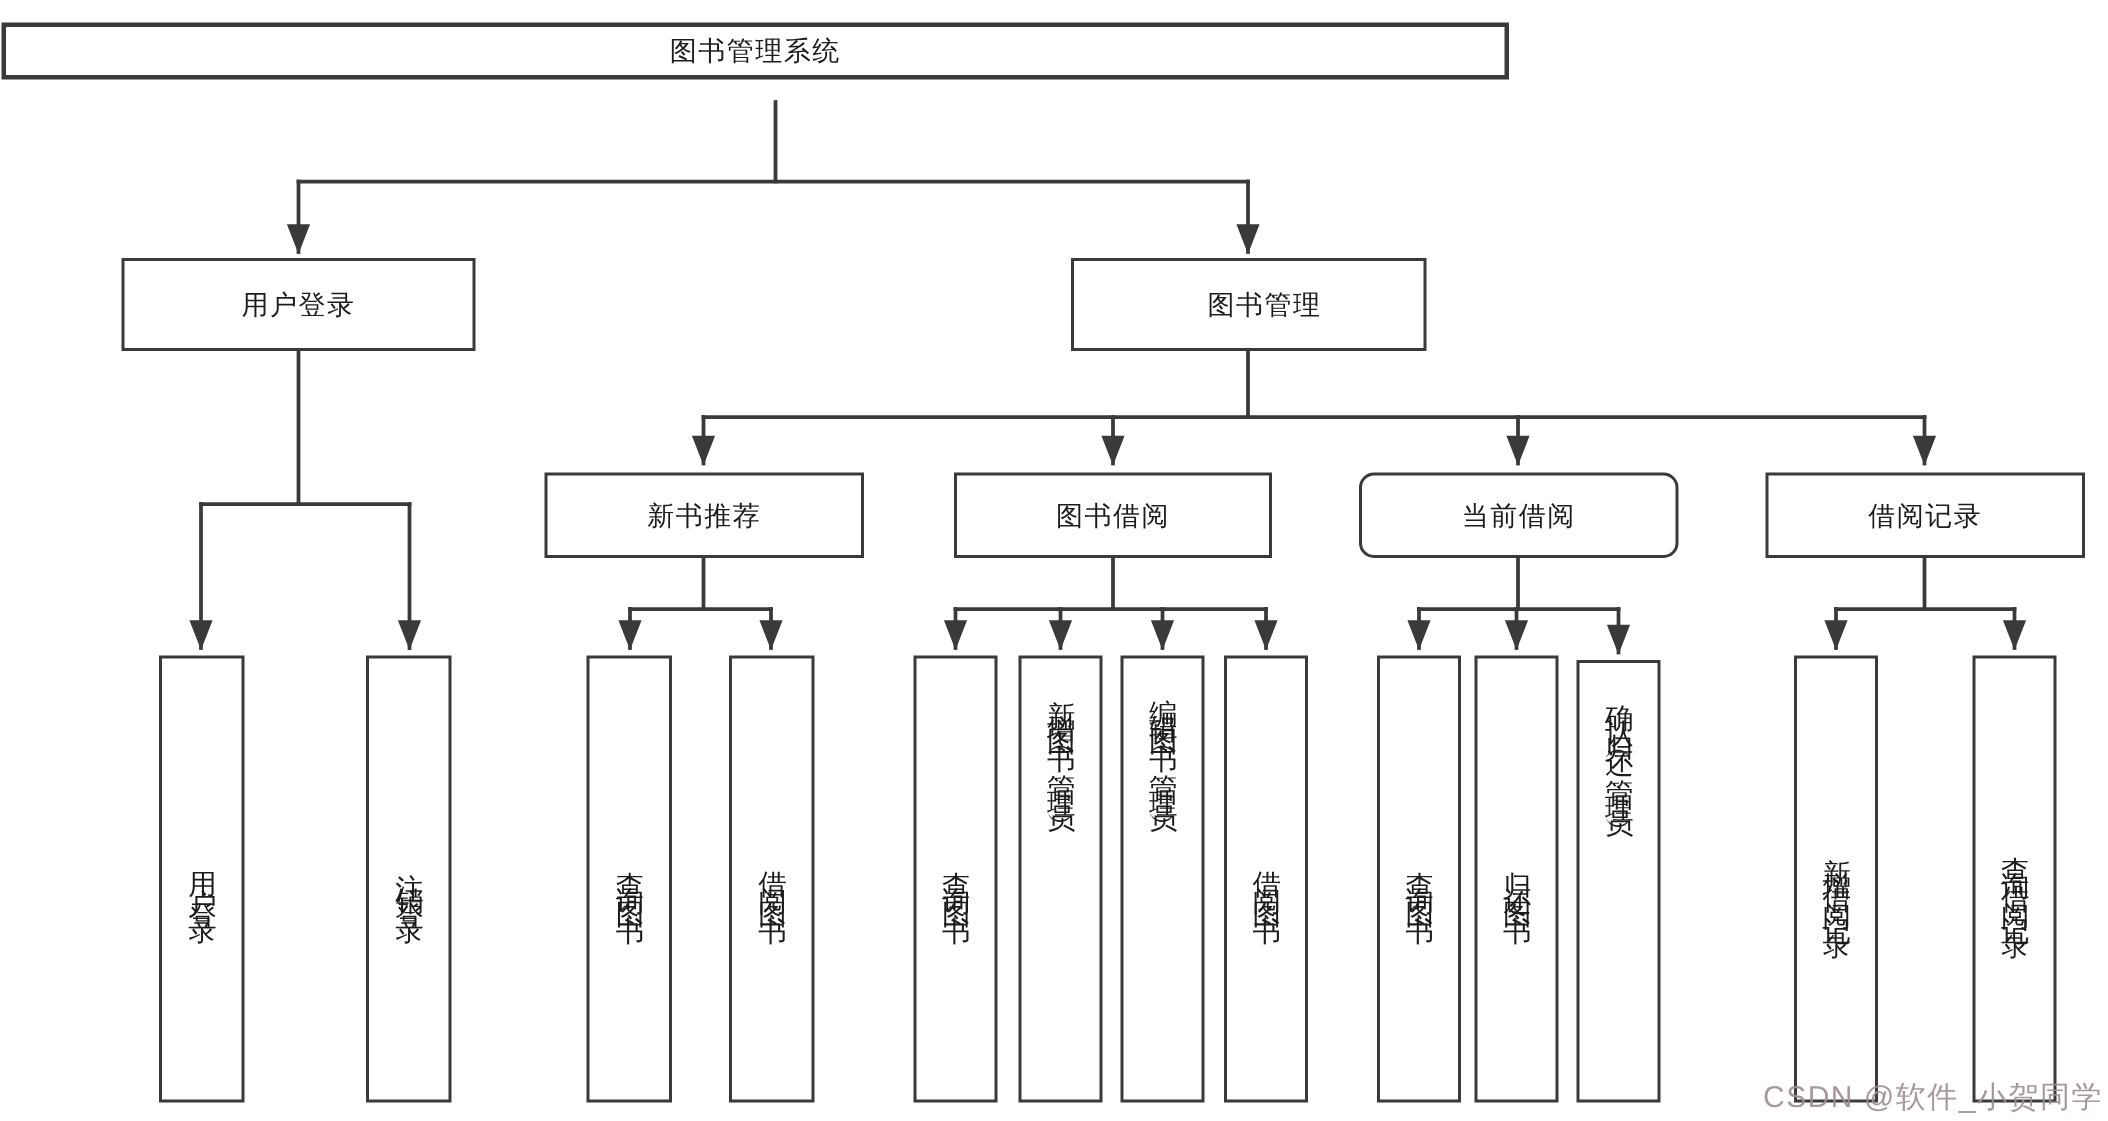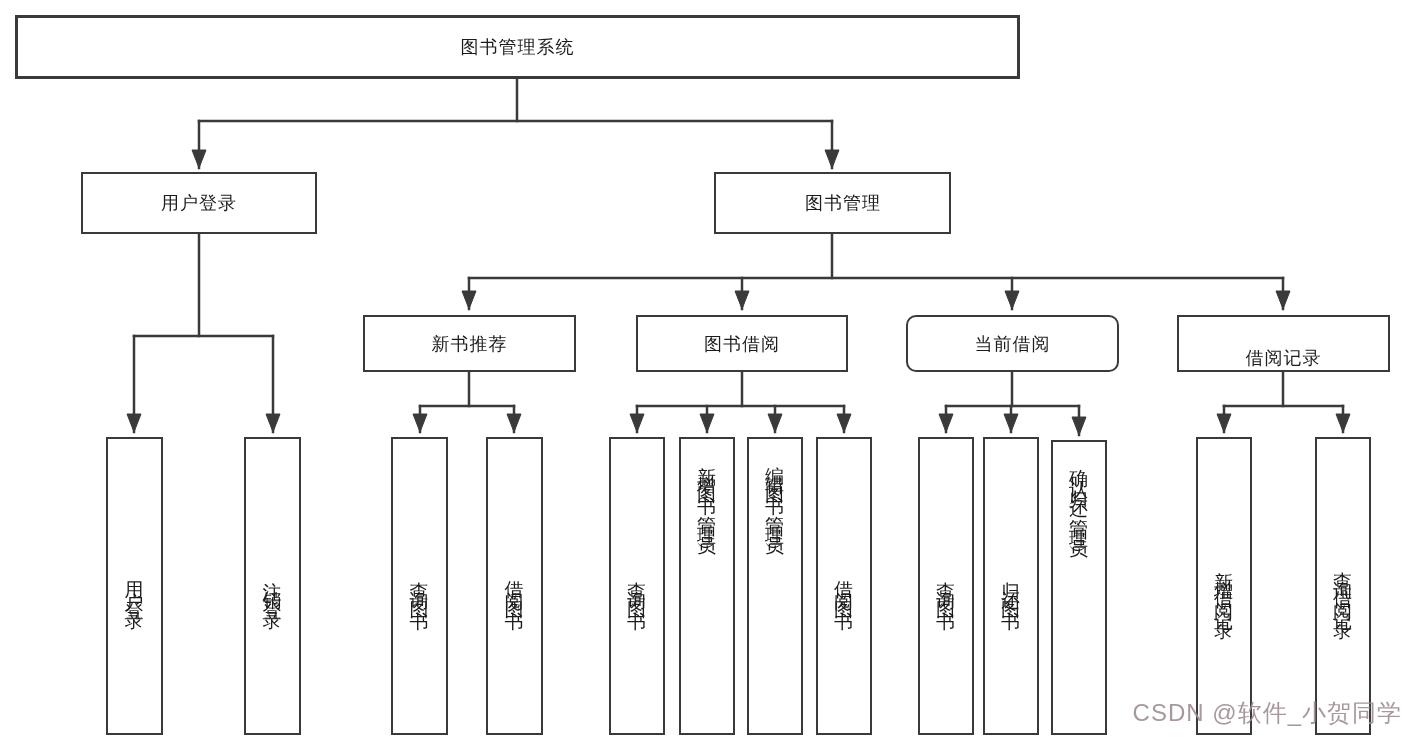--- a/index.html
+++ b/index.html
@@ -26,44 +26,44 @@
     writing-mode:vertical-rl;
     text-orientation:mixed;
     font-size:19px;
     letter-spacing:10px;
     line-height:1;
     white-space:nowrap;
   }
   .leaf-top{align-items:flex-start;}
   .leaf-top .vlbl{padding-top:12px;}
   
-  #n-root    {left:15px;  top:15px;  width:1005px; height:64px;align-items:center;}
+  #n-root    {left:1px;  top:15px;  width:1005px; height:38px;align-items:center;}
   #n-login   {left:81px;  top:172px; width:236px;  height:62px;}
   #n-bookmgmt{left:714px; top:172px; width:237px;  height:62px;padding-left:21px;}
   #n-newbook {left:363px; top:315px; width:213px;  height:57px;}
   #n-borrow  {left:636px; top:315px; width:212px;  height:57px;}
   #n-current {left:906px; top:315px; width:213px;  height:57px;border-radius:10px;}
-  #n-records {left:1177px;top:315px; width:213px;  height:57px;align-items:flex-end;}
+  #n-records {left:1177px;top:315px; width:213px;  height:57px;}
   #l-a1{left:106px;width:57px;}
   #l-a2{left:244px;width:57px;}
   #l-b1{left:391px;width:57px;}
   #l-b2{left:486px;width:57px;}
   #l-c1{left:609px;width:56px;}
   #l-c2{left:679px;width:56px;}
   #l-c3{left:747px;width:56px;}
   #l-c4{left:816px;width:56px;}
   #l-d1{left:918px;width:56px;}
   #l-d2{left:983px;width:56px;}
   #l-d3{left:1051px;width:56px;top:440px;height:295px;}
   #l-e1{left:1196px;width:56px;}
   #l-e2{left:1315px;width:56px;}
   .watermark{
     position:absolute;
-    right:3px;bottom:18px;
-    font-size:24px;
+    right:3px;bottom:2px;
+    font-size:20px;
     color:rgba(158,141,144,0.9);
     letter-spacing:1px;
     z-index:10;
     white-space:nowrap;
   }
 </style>
 </head>
 <body>
 
 <div class="canvas">

